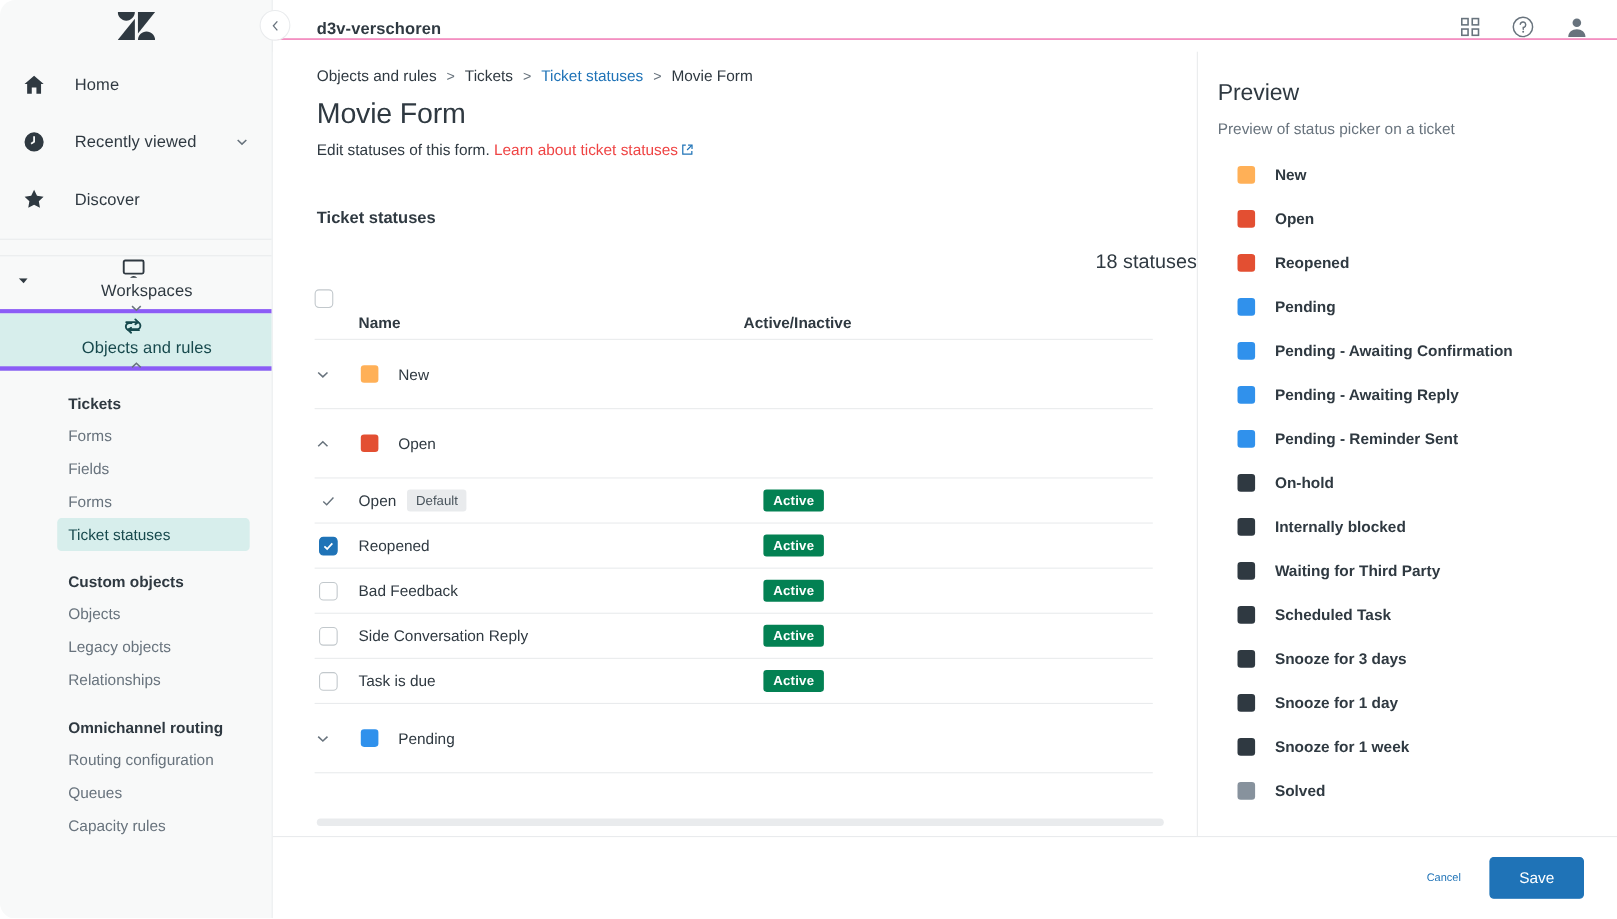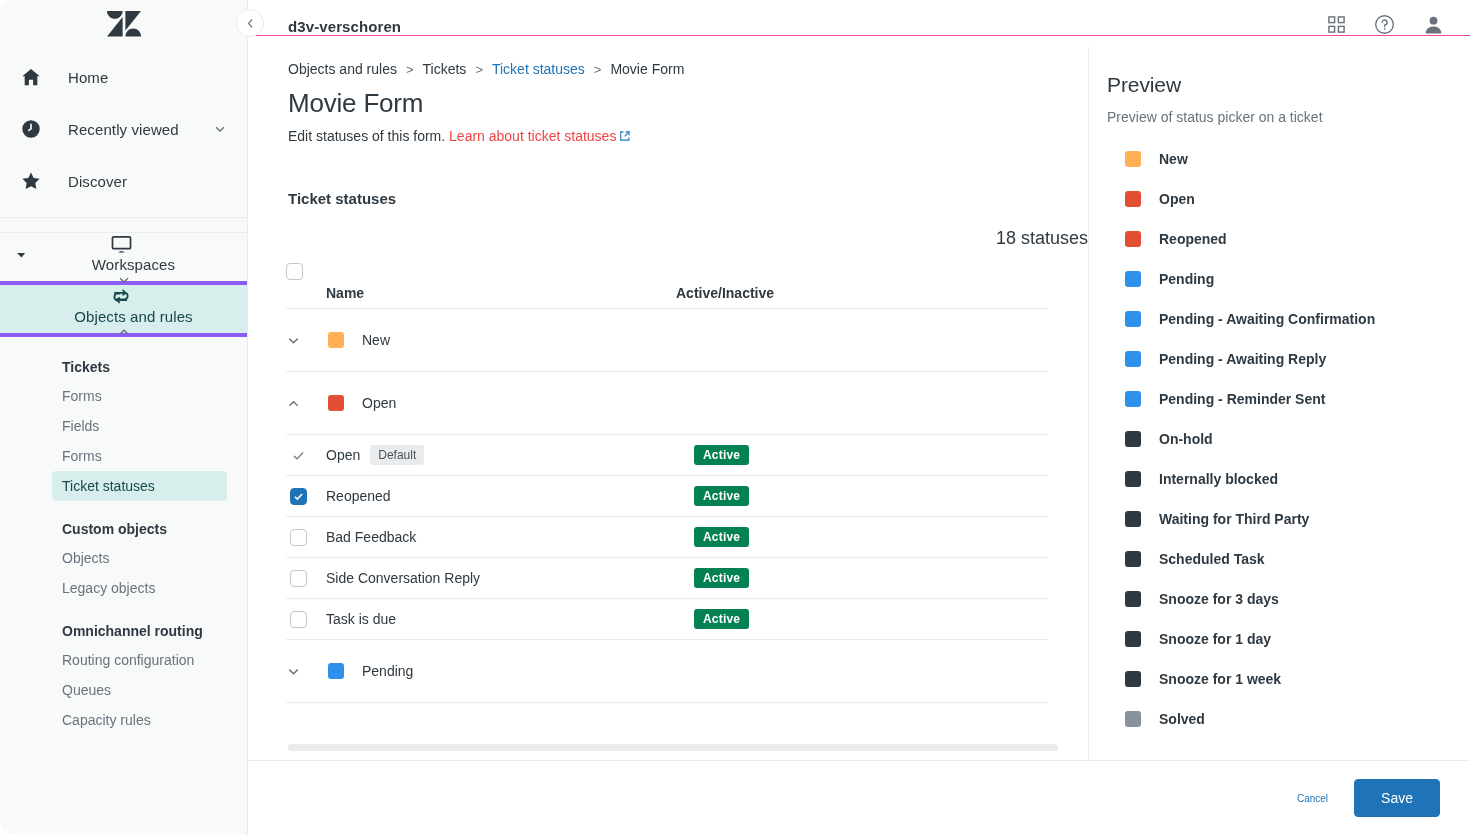--- a/index.html
+++ b/index.html
@@ -317,20 +317,21 @@
     <div class="subnav">
       <div class="sub-head">Tickets</div>
       <div class="sub-item">Forms</div>
       <div class="sub-item">Fields</div>
       <div class="sub-item">Forms</div>
       <div class="sub-item selected">Ticket statuses</div>
       <div class="sub-gap"></div>
       <div class="sub-head">Custom objects</div>
       <div class="sub-item">Objects</div>
       <div class="sub-item">Legacy objects</div>
+      <div class="sub-item">Relationships</div>
       <div class="sub-gap"></div>
       <div class="sub-head">Omnichannel routing</div>
       <div class="sub-item">Routing configuration</div>
       <div class="sub-item">Queues</div>
       <div class="sub-item">Capacity rules</div>
     </div>
   </nav>
 
   <div class="collapse-btn">
     <svg width="13" height="13" viewBox="0 0 16 16" fill="none" stroke="#68737d" stroke-width="1.5">

